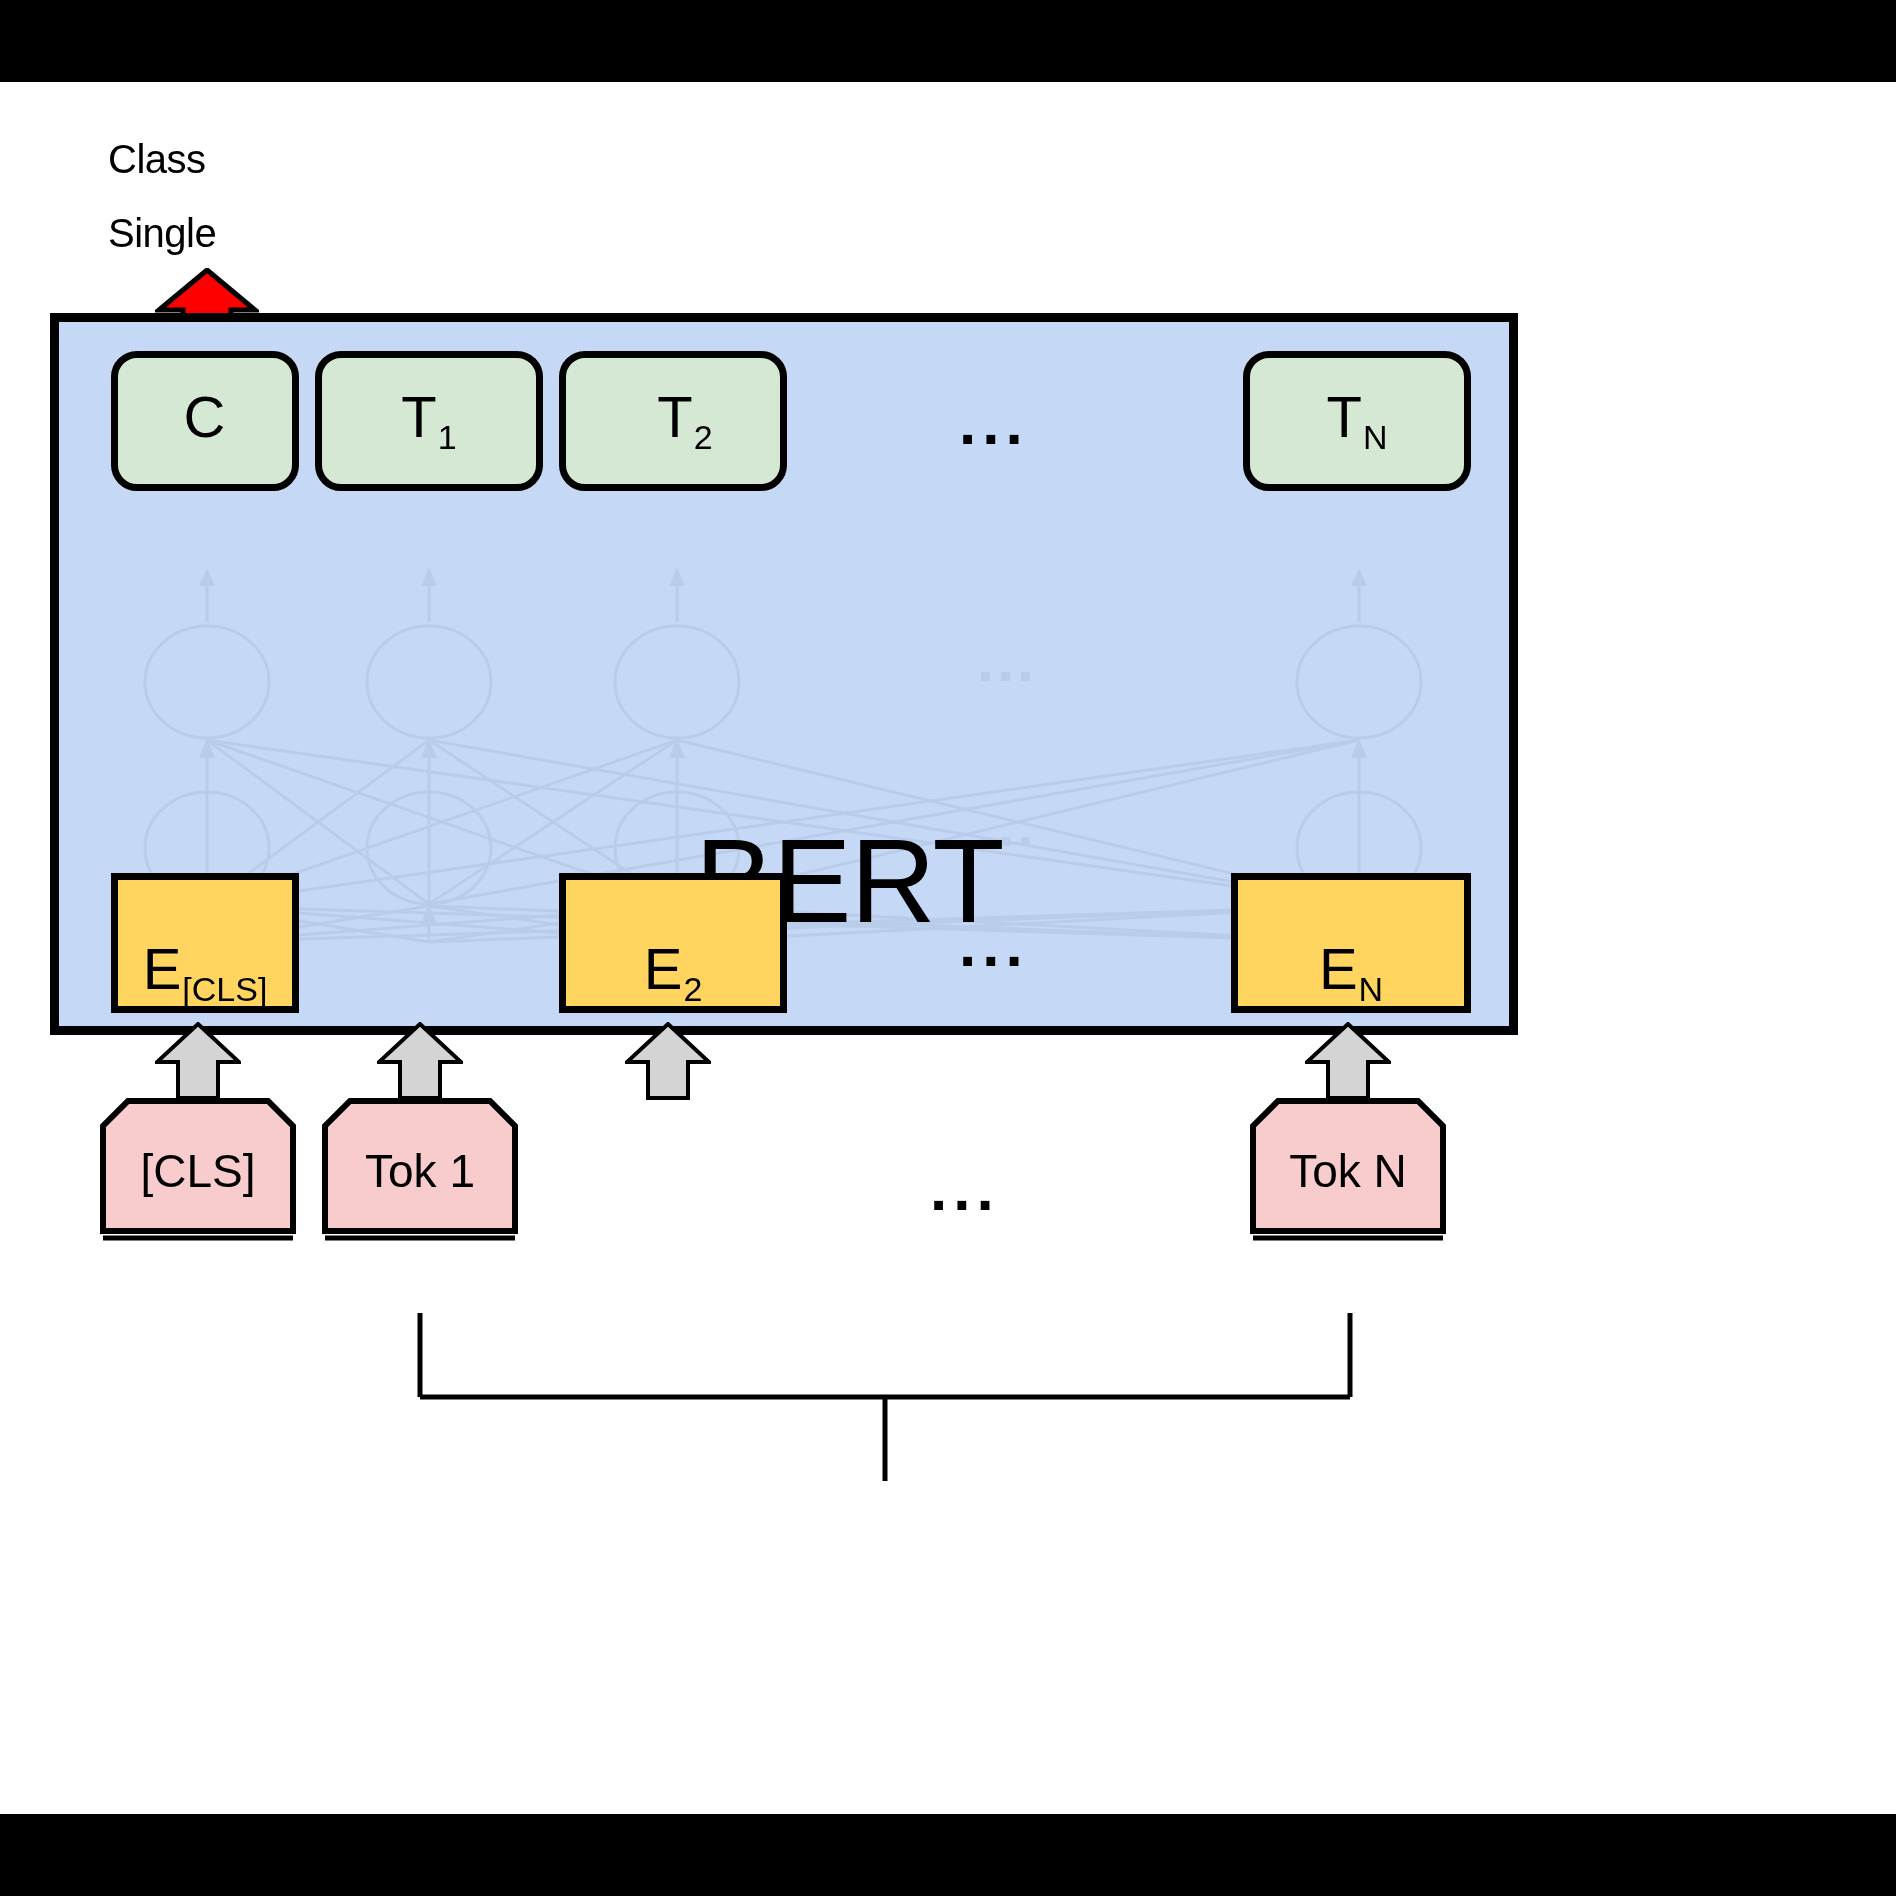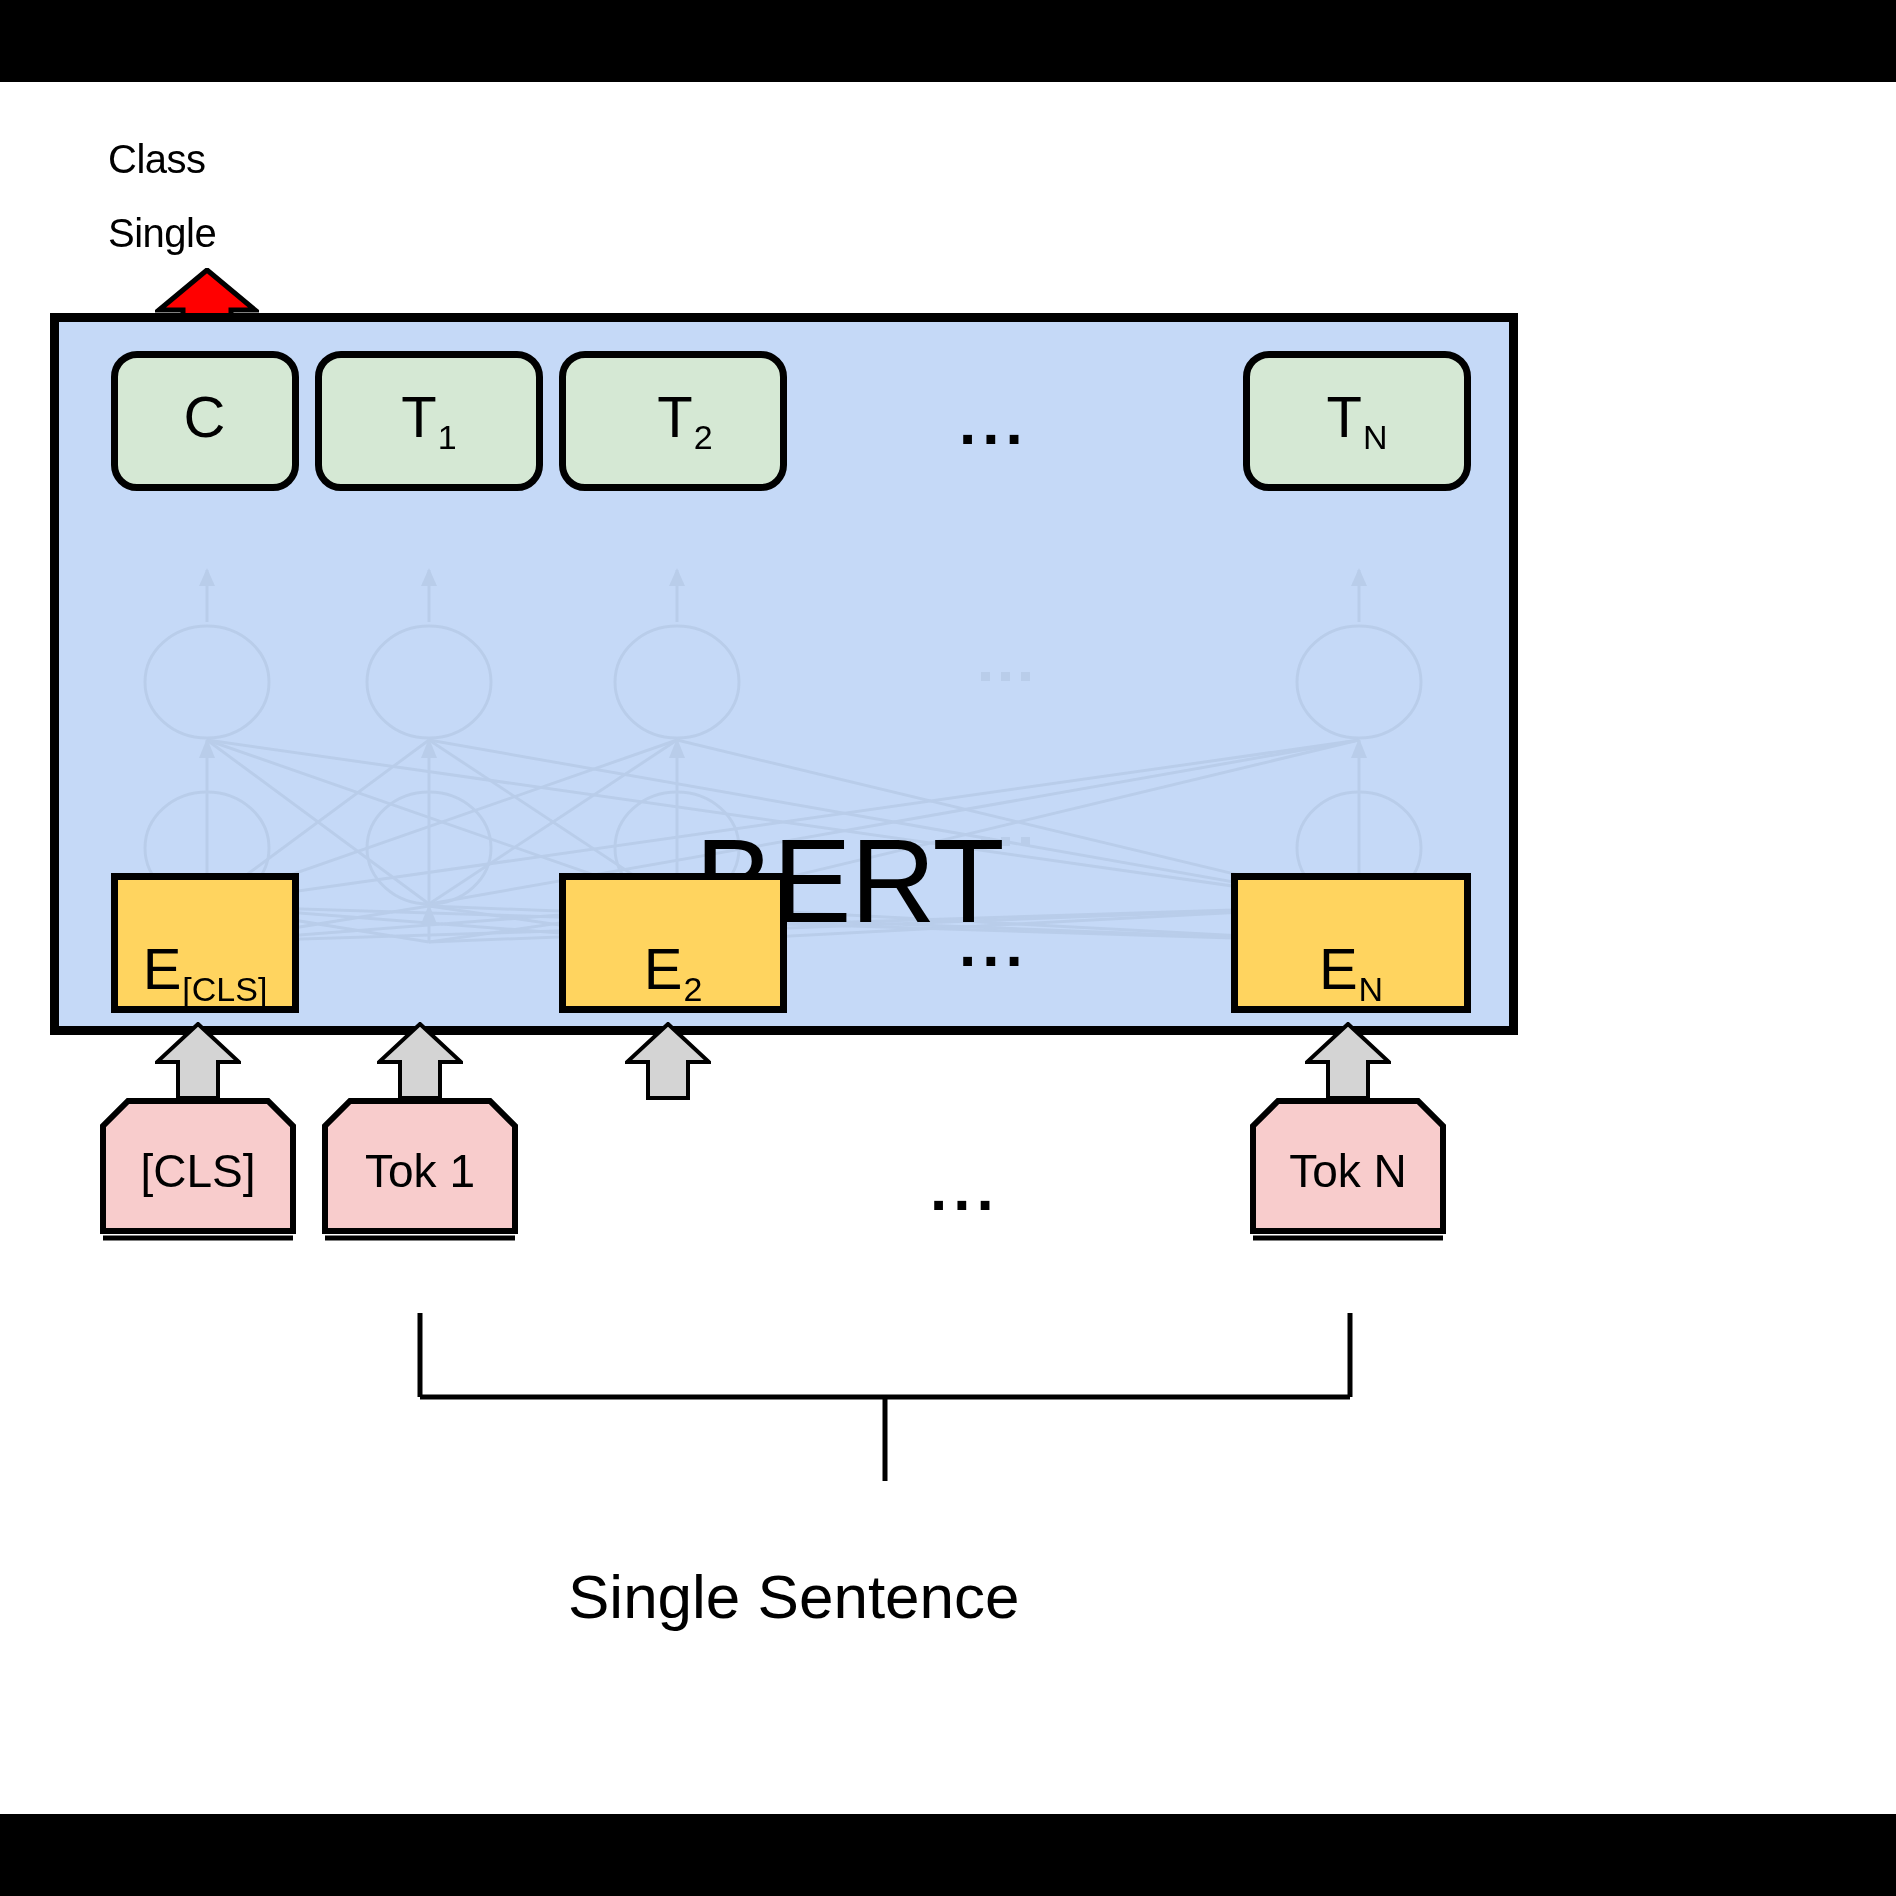--- a/index.html
+++ b/index.html
@@ -254,16 +254,15 @@
 
     <svg class="bracket" viewBox="0 0 1020 245">
       <g stroke="#000" stroke-width="5" fill="none">
         <line x1="40" y1="0" x2="40" y2="84"></line>
         <line x1="40" y1="84" x2="970" y2="84"></line>
         <line x1="970" y1="84" x2="970" y2="0"></line>
         <line x1="505" y1="84" x2="505" y2="168"></line>
       </g>
     </svg>
 
-    <div class="sentence-shift">Single Sentence</div>
 
   </div>
 </div>
 
 </body></html>

